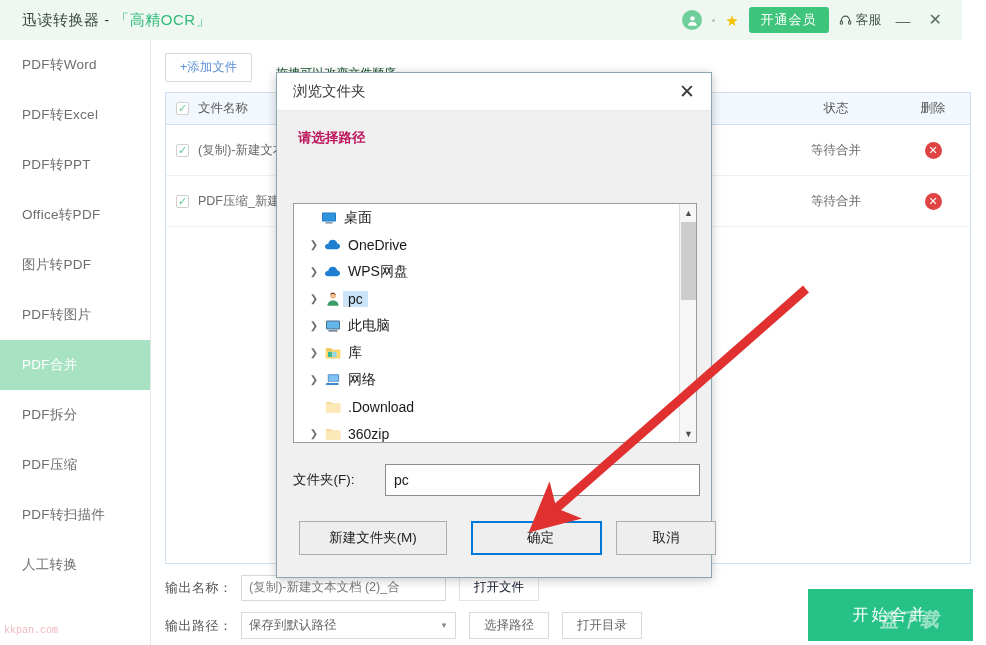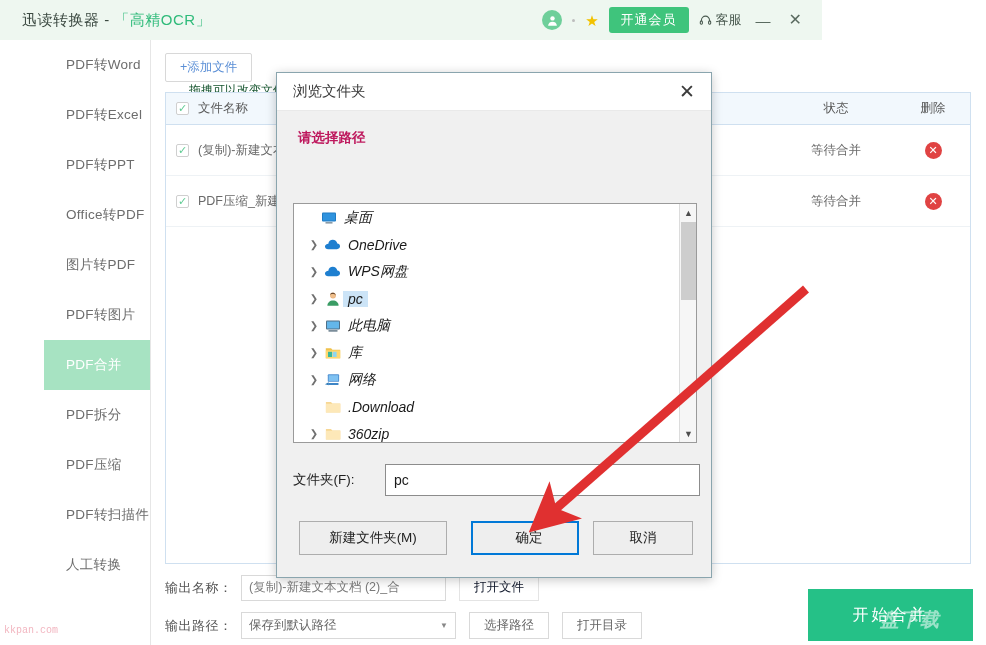--- a/index.html
+++ b/index.html
@@ -8,21 +8,21 @@
     width: 986px; height: 645px;
     font-family: "Liberation Sans", "DejaVu Sans", sans-serif;
     background: #ffffff;
     position: relative;
     overflow: hidden;
     -webkit-font-smoothing: antialiased;
   }
 
   
   #titlebar {
-    position:absolute; left:0; top:0; width:822px; height:40px;
+    position:absolute; left:0; top:0; width:962px; height:40px;
     background:#eef7f0;
     display:flex; align-items:center;
   }
   #titlebar .app-title {
     margin-left:22px; font-size:15px; color:#3c4a42; letter-spacing:.5px;
     white-space:nowrap;
   }
   #titlebar .app-title .ocr { color:#2fbb7a; }
   #titlebar .app-title .bracket { color:#2fbb7a; }
   .tb-right { margin-left:auto; display:flex; align-items:center; gap:10px; padding-right:16px; }
@@ -37,32 +37,32 @@
     padding:4px 12px; cursor:pointer; letter-spacing:1px;
   }
   .svc { display:flex; align-items:center; gap:4px; font-size:13px; color:#4a5a50; cursor:pointer;}
   .headset { width:13px;height:13px; }
   .win-btn { font-size:16px; color:#5a6b60; cursor:pointer; padding:0 4px; line-height:1; }
   .win-btn.min { font-size:15px; }
 
   
   #sidebar {
     position:absolute; left:0; top:40px; width:151px; height:605px;
-    background:#ffffff; border-right:1px solid #e6e6e6;padding-left:44px;
+    background:#ffffff; border-right:1px solid #e6e6e6;
   }
   .side-item {
     height:50px; display:flex; align-items:center; padding-left:22px;
     font-size:13.5px; color:#6d6d6d; cursor:pointer; letter-spacing:.3px;
   }
   .side-item.active { background:#a7e3c2; color:#ffffff; }
 
   
   #main { position:absolute; left:152px; top:40px; width:834px; height:605px; background:#fff; }
 
-  #toolbar { position:absolute; left:13px; top:13px; display:flex; align-items:flex-start;flex-direction:column; }
+  #toolbar { position:absolute; left:13px; top:13px; display:flex; align-items:flex-end; }
   #add-file-btn {
     border:1px solid #d8d8d8; background:#fff; color:#5b8fd6; font-size:12.5px;
     padding:5px 14px; border-radius:2px; cursor:pointer;
   }
   #drag-hint { margin-left:24px; font-size:12px; color:#14532d; }
 
   
   #file-table {
     position:absolute; left:13px; top:52px; width:806px; height:472px;
     border:1px solid #cfe0f0; background:#fff;
@@ -142,21 +142,21 @@
   #tree-list { position:absolute; left:0; top:0; width:386px; }
   .tnode {
     height:27px; display:flex; align-items:center; font-size:14px; color:#1a1a1a;
     padding-left:4px; cursor:pointer; white-space:nowrap;
   }
   .tnode .arrow {
     width:16px; color:#707070; font-size:10px; flex:0 0 auto; text-align:center;
   }
   .tnode .arrow.none { visibility:hidden; }
   .tnode .ticon { width:21px; flex:0 0 auto; display:flex; align-items:center; justify-content:center; }
-  .tnode .tlabel { padding:0 5px;font-style:italic; }
+  .tnode .tlabel { padding:0 5px; }
   .tnode.selected .tlabel { background:#cce4f7; }
   .tnode.root { padding-left:8px; font-weight:bold; }
   .tnode.root .tlabel { font-weight:normal; }
   .depth1 { padding-left:12px; }
 
   
   #tree-scroll {
     position:absolute; right:0; top:0; width:17px; height:238px; background:#f6f6f6;
     border-left:1px solid #dcdcdc;
   }
@@ -174,21 +174,21 @@
   #folder-input {
     width:315px;height:32px;border:1px solid #8c8c8c;background:#fff;
     font-size:14px;color:#1a1a1a;padding:0 8px; font-family:inherit;
   }
   #dlg-buttons { position:absolute; left:22px; top:448px; display:flex; align-items:flex-start; }
   .dlg-btn {
     height:34px;background:#eeeeee;border:1px solid #adadad;font-size:13.5px;color:#1f1f1f;
     cursor:pointer; font-family:inherit;
   }
   #btn-newfolder { width:148px; }
-  #btn-ok { width:108px; margin-left:24px; border:2px solid #0078d7;padding-left:14px; }
+  #btn-ok { width:131px; margin-left:24px; border:2px solid #0078d7;padding-left:14px; }
   #btn-cancel { width:100px; margin-left:14px; }
 
   
   #arrow-svg { position:absolute; left:0; top:0; width:986px; height:645px; pointer-events:none; z-index:40;}
 
   
   #wm-left {
     position:absolute; left:4px; top:625px; font-size:10px; color:#f2b6c0;
     font-family:"Liberation Mono", "DejaVu Sans Mono", monospace; z-index:50;
   }

